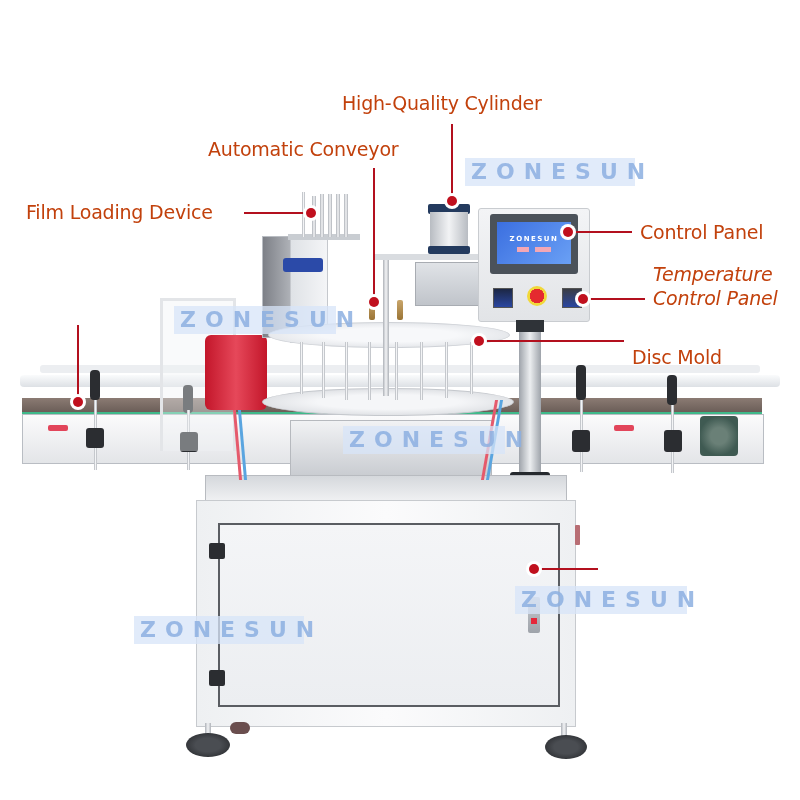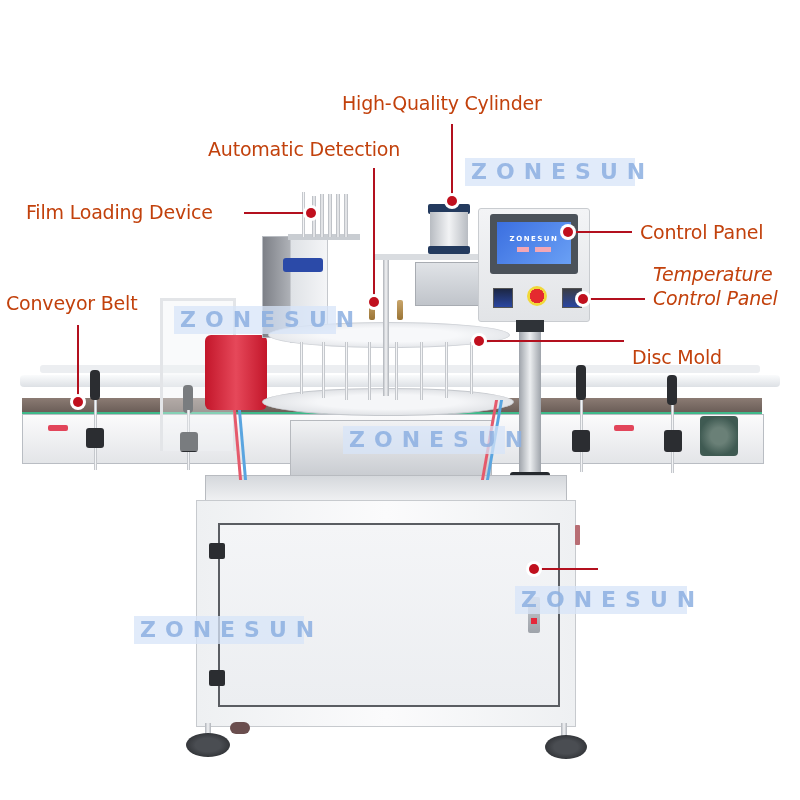--- a/index.html
+++ b/index.html
@@ -132,29 +132,28 @@
   <div class="wm" style="left:465px;top:158px;width:158px;">ZONESUN</div>
   <div class="wm" style="left:174px;top:306px;width:150px;">ZONESUN</div>
   <div class="wm" style="left:343px;top:426px;width:150px;">ZONESUN</div>
   <div class="wm" style="left:515px;top:586px;width:160px;">ZONESUN</div>
   <div class="wm" style="left:134px;top:616px;width:158px;">ZONESUN</div>
 
   <div class="lbl" style="left:342px;top:91px;">High-Quality Cylinder</div>
   <div class="line" style="left:451px;top:124px;width:2px;height:76px;"></div>
   <div class="dot" style="left:447px;top:196px;"></div>
 
-  <div class="lbl" style="left:208px;top:137px;">Automatic Detection</div>
+  <div class="lbl" style="left:208px;top:137px;">Automatic Conveyor</div>
   <div class="line" style="left:373px;top:168px;width:2px;height:134px;"></div>
   <div class="dot" style="left:369px;top:297px;"></div>
 
   <div class="lbl" style="left:26px;top:200px;">Film Loading Device</div>
   <div class="line" style="left:244px;top:212px;width:66px;height:2px;"></div>
   <div class="dot" style="left:306px;top:208px;"></div>
 
-  <div class="lbl" style="left:6px;top:291px;">Conveyor Belt</div>
   <div class="line" style="left:77px;top:325px;width:2px;height:72px;"></div>
   <div class="dot" style="left:73px;top:397px;"></div>
 
   <div class="lbl" style="left:640px;top:220px;">Control Panel</div>
   <div class="line" style="left:570px;top:231px;width:62px;height:2px;"></div>
   <div class="dot" style="left:563px;top:227px;"></div>
 
   <div class="lbl two" style="left:653px;top:262px;line-height:24px;">
     <div>Temperature</div>
     <div>Control Panel</div>

